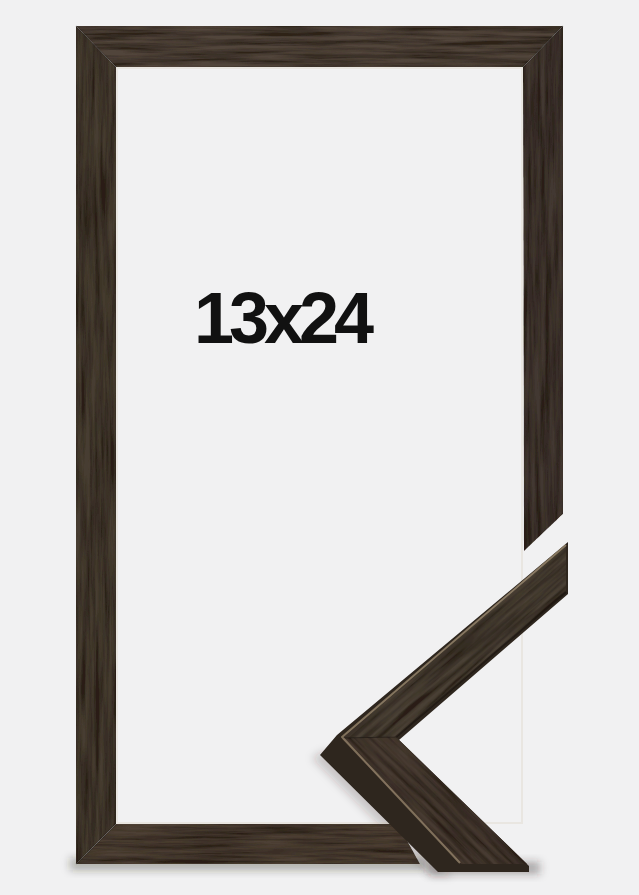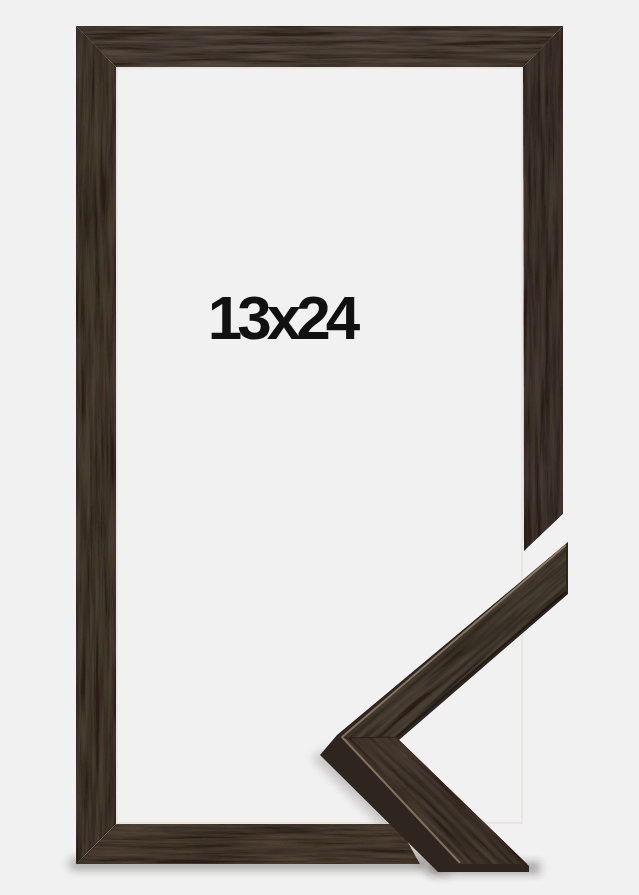--- a/index.html
+++ b/index.html
@@ -20,21 +20,21 @@
     left: 0;
     top: 0;
     display: block;
   }
   .size-label {
     position: absolute;
     left: 0;
     right: 76px;
     top: 272px;
     text-align: center;
-    font-size: 62px;
+    font-size: 72px;
     line-height: 92px;
     font-weight: 700;
     letter-spacing: -5px;
     color: #111111;
     user-select: none;
   }
 </style>
 </head>
 <body>
 

